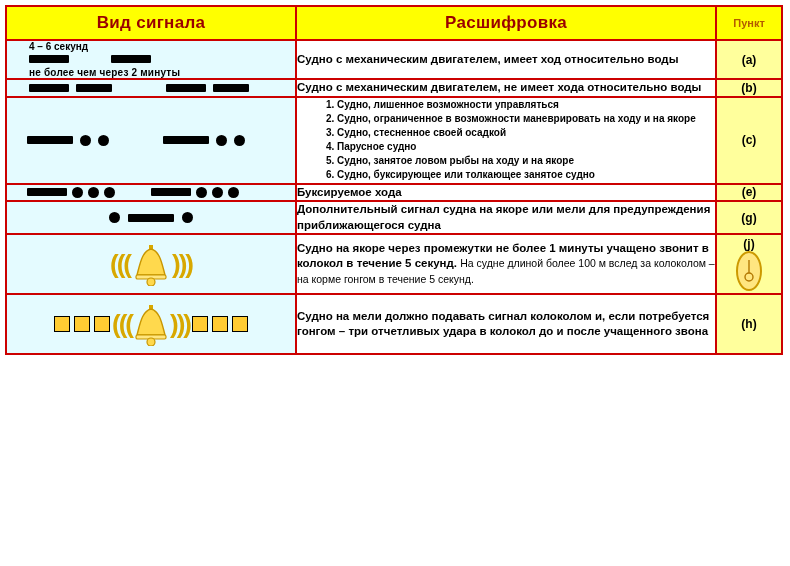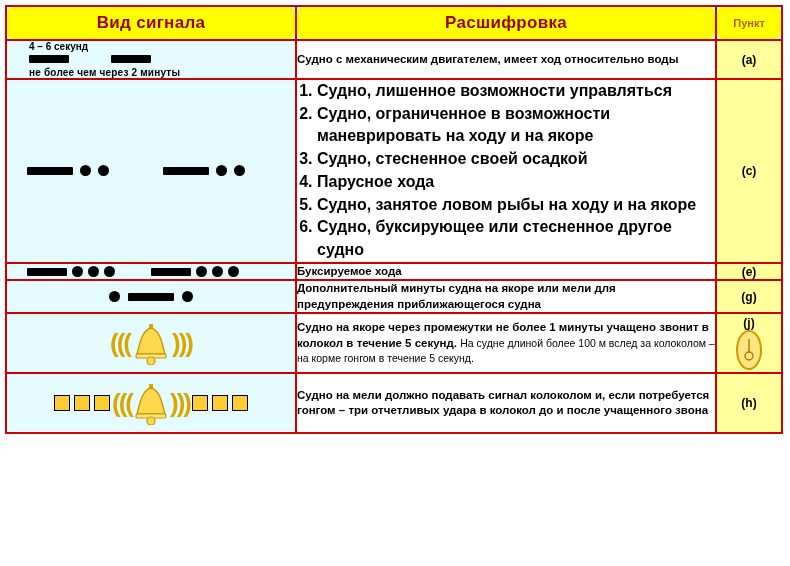--- a/index.html
+++ b/index.html
@@ -27,21 +27,20 @@
     padding: 0;
     vertical-align: middle;
   }
   
   .hdr {
     background: #ffff00;
     text-align: center;
     font-weight: bold;
     color: #9a0000;
     height: 34px;
-    border-radius: 10px;
   }
   .hdr-main { font-size: 17px; letter-spacing: .3px; }
   .hdr-small { font-size: 11px; color: #b35c00; }
   
   .col-sig { width: 290px; }
   .col-dec { width: 420px; }
   .col-pt  { width: 66px; }
 
   .cell-sig {
     background: #e4fbff;
@@ -62,22 +61,21 @@
     background: #ffff9c;
     text-align: center;
     font-size: 12px;
     font-weight: bold;
     color: #000;
   }
   .dec-note { font-weight: normal; font-size: 10.5px; }
 
   ol.dec-list {
     margin: 0;
-    padding-left: 20px;
-    font-size: 16px;
+    font-size: 10px;
     font-weight: bold;
     line-height: 1.42;
   }
   ol.dec-list li { margin: 0; padding: 0; }
 
   
   .sigrow {
     display: flex;
     align-items: center;
     gap: 7px;
@@ -181,41 +179,54 @@
           <div class="two-dash-wide">
             <span class="dash w40"></span>
             <span class="dash w40"></span>
           </div>
           <div class="lbl-bottom">не более чем через 2 минуты</div>
         </td>
         <td class="cell-dec">Судно с механическим двигателем,  имеет ход относительно воды</td>
         <td class="cell-pt">(a)</td>
       </tr>
 
+      <tr>
+        <td class="cell-sig">
+          <div class="sigrow" style="margin-left:22px">
+            <span class="dash w40"></span>
+            <span class="dash w36"></span>
+            <span class="spacer-lg"></span>
+            <span class="dash w40"></span>
+            <span class="dash w36"></span>
+          </div>
+        </td>
+        <td class="cell-dec">Судно с механическим двигателем, не имеет хода относительно воды</td>
+        <td class="cell-pt">(b)</td>
+      </tr>
 
       <tr>
         <td class="cell-sig">
           <div class="sigrow" style="margin-left:20px">
             <span class="dash w46"></span>
             <span class="dot"></span>
             <span class="dot"></span>
             <span class="spacer-lg"></span>
             <span class="dash w46"></span>
             <span class="dot"></span>
             <span class="dot"></span>
           </div>
         </td>
         <td class="cell-dec">
           <ol class="dec-list">
             <li>Судно, лишенное возможности управляться</li>
             <li>Судно, ограниченное в возможности маневрировать на ходу и на якоре</li>
             <li>Судно, стесненное своей осадкой</li>
-            <li>Парусное хода</li>
+            <li>Парусное судно</li>
             <li>Судно, занятое ловом рыбы на ходу и на якоре</li>
-            <li>Судно, буксирующее или стесненное другое судно</li>
+            <li>Судно, буксирующее или толкающее занятое судно</li>
           </ol>
         </td>
         <td class="cell-pt">(c)</td>
       </tr>
 
       <tr>
         <td class="cell-sig">
           <div class="sigrow" style="margin-left:20px;gap:5px">
             <span class="dash w40"></span>
             <span class="dot"></span>
@@ -233,21 +244,21 @@
       </tr>
 
       <tr>
         <td class="cell-sig">
           <div class="sigrow" style="justify-content:center;gap:8px">
             <span class="dot"></span>
             <span class="dash w46"></span>
             <span class="dot"></span>
           </div>
         </td>
-        <td class="cell-dec">Дополнительный  минуты судна на якоре или мели для предупреждения приближающегося судна</td>
+        <td class="cell-dec">Дополнительный  сигнал судна на якоре или мели для предупреждения приближающегося судна</td>
         <td class="cell-pt">(g)</td>
       </tr>
 
 
 
       <tr>
         <td class="cell-sig">
           <div class="bell-wrap">
             <span class="paren">(((</span>
             <span class="bell">

